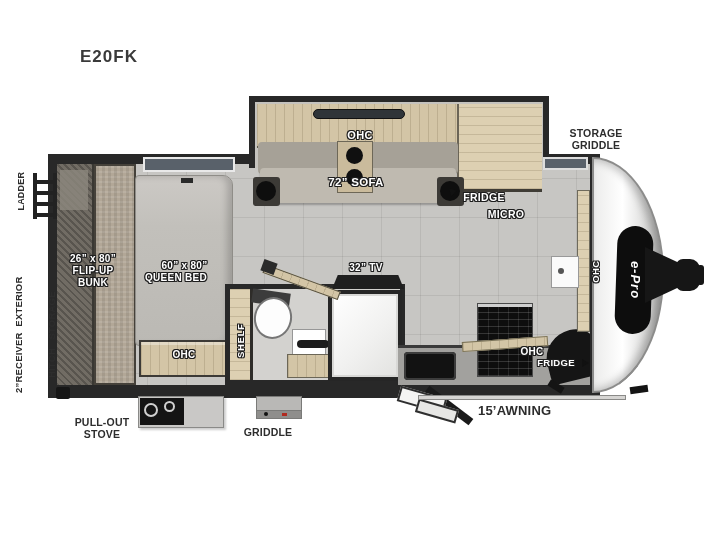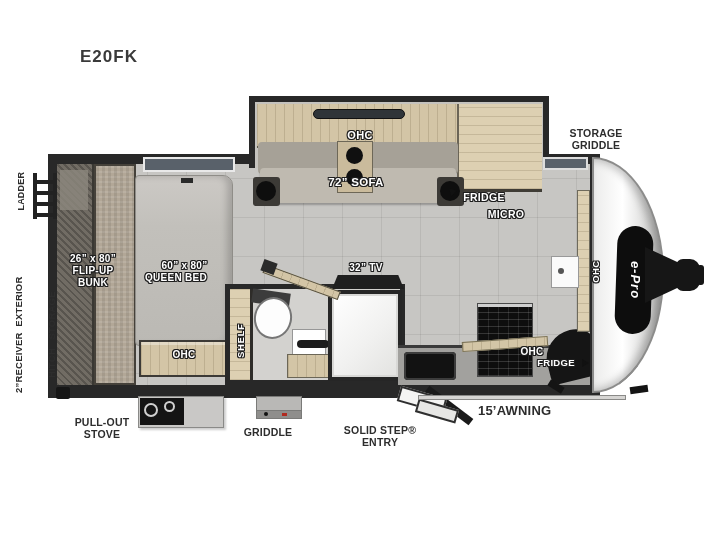--- a/index.html
+++ b/index.html
@@ -216,20 +216,16 @@
     <div style="position:static;">GRIDDLE</div>
   </div>
 
   <div class="xlbl" style="left:62px;top:404px;width:80px;font-size:10.5px;">
     <div style="position:static;margin-top:12px;">PULL-OUT</div>
     <div style="position:static;">STOVE</div>
   </div>
 
   <div class="xlbl" style="left:232px;top:426px;width:72px;font-size:10.5px;">GRIDDLE</div>
 
-  <div class="xlbl" style="left:340px;top:424px;width:80px;font-size:10.5px;">
-    <div style="position:static;">SOLID STEP®</div>
-    <div style="position:static;">ENTRY</div>
-  </div>
 
   <div class="xlbl" style="left:478px;top:404px;width:72px;font-size:13px;">15’AWNING</div>
 
 </div>
 
 </body></html>

